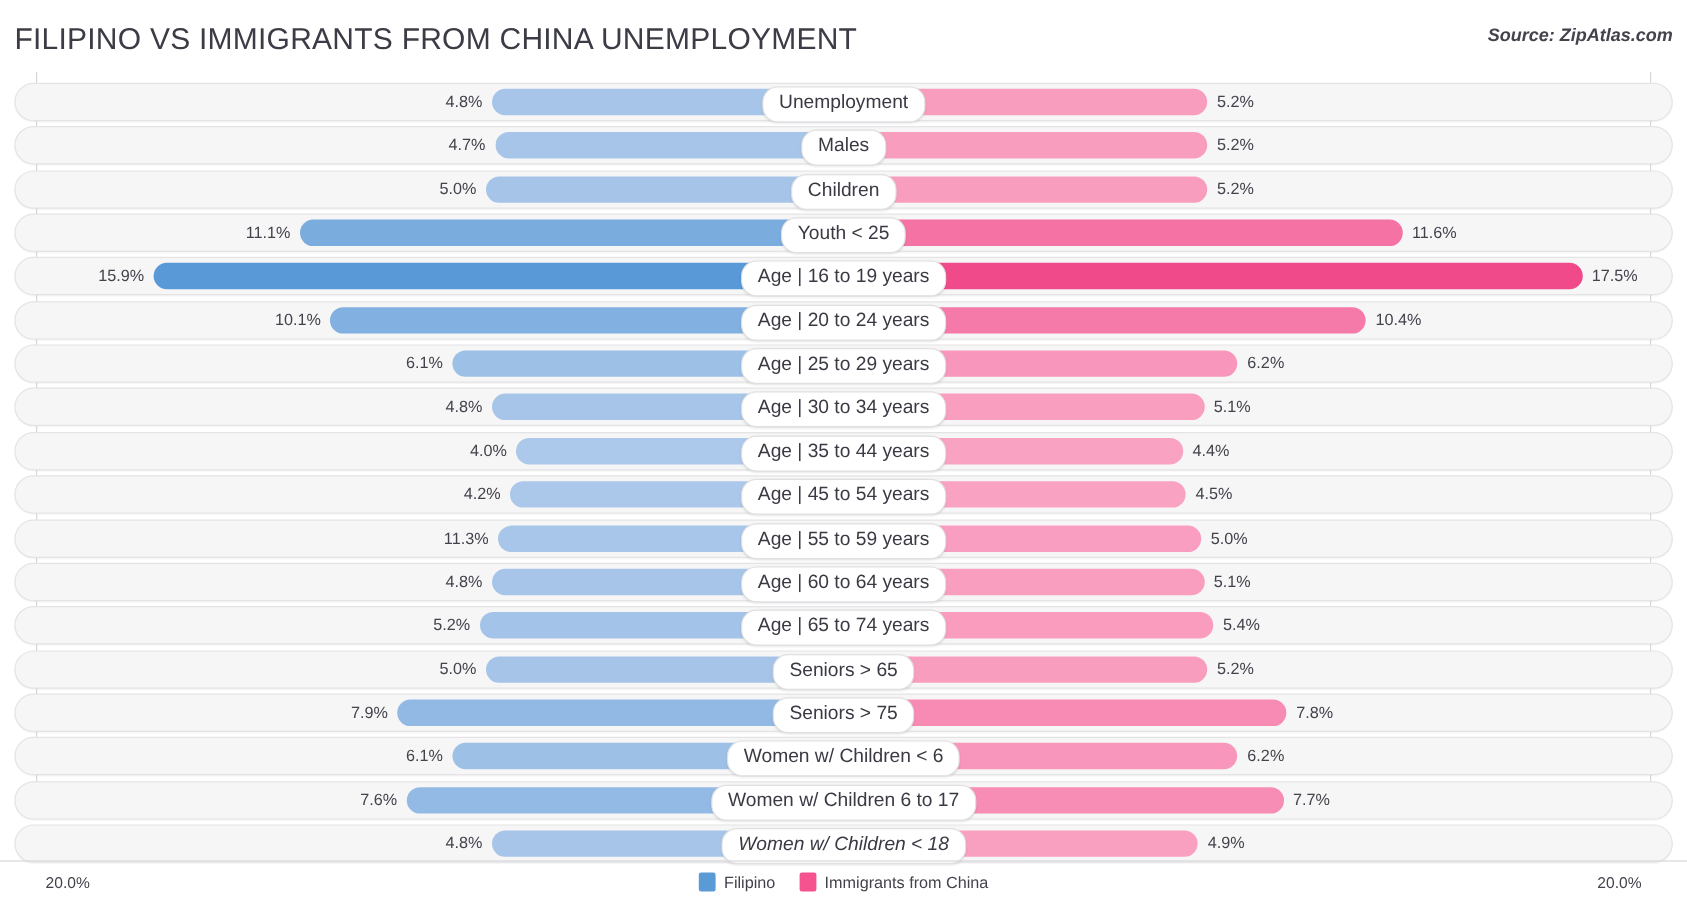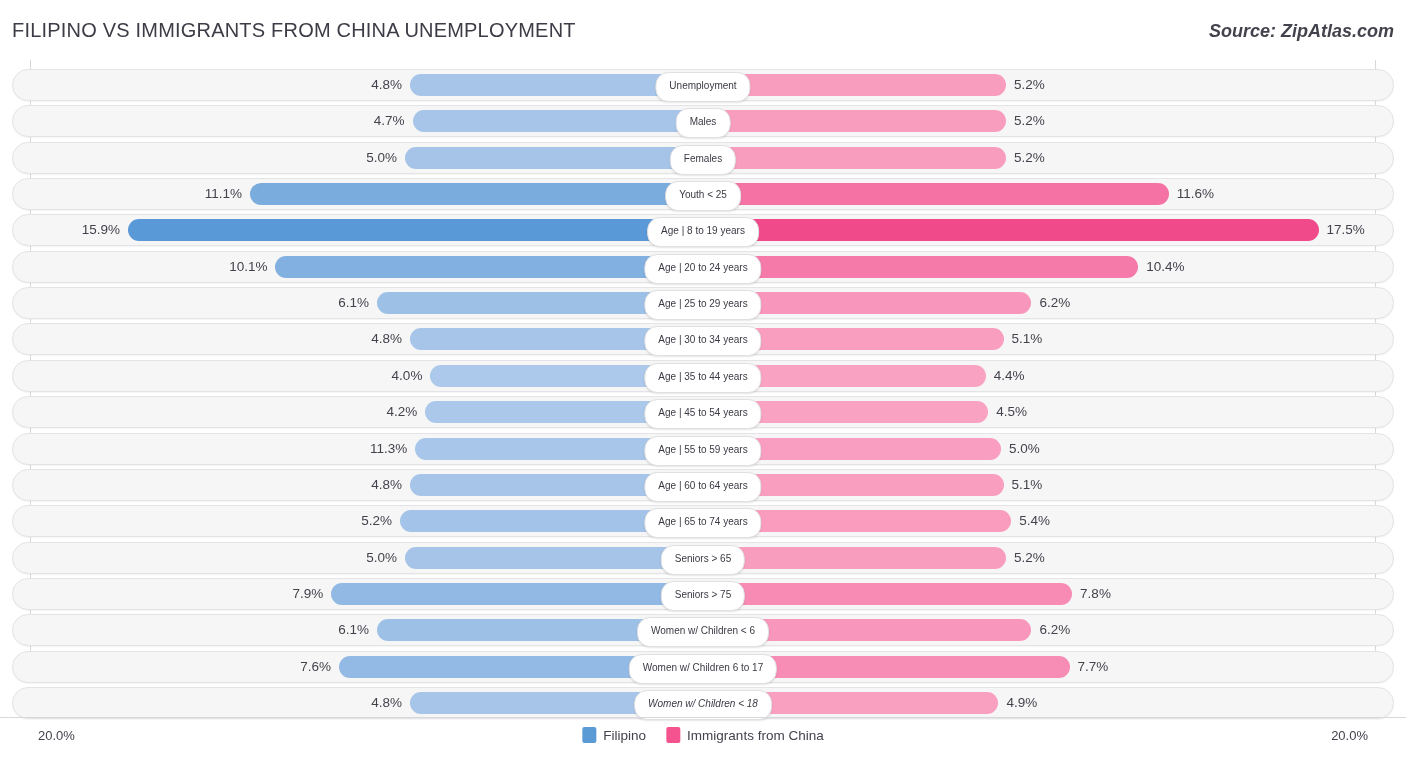--- a/index.html
+++ b/index.html
@@ -16,29 +16,29 @@
   }
 
   
   #header {
     position: absolute;
     top: 0; left: 0; right: 0; height: 60px;
   }
   #page-title {
     position: absolute;
     left: 12px; top: 19px;
-    font-size: 20px;
+    font-size: 25px;
     letter-spacing: 0.2px;
     color: #3c3c46;
     white-space: nowrap;
   }
   #source-label {
     position: absolute;
     right: 12px; top: 21px;
-    font-size: 18px;
+    font-size: 15px;
     font-style: italic;
     font-weight: bold;
     color: #43434d;
     white-space: nowrap;
   }
 
   
   #plot {
     position: absolute;
     left: 0; top: 60px;
@@ -93,21 +93,21 @@
     position: absolute;
     top: 3px;
     left: 50%;
     transform: translateX(-50%);
     height: 30px;
     line-height: 25px;
     padding: 0 13px;
     background: #ffffff;
     border: 1px solid #e0e0e3;
     border-radius: 13px;
-    font-size: 10px;
+    font-size: 16px;
     color: #3a3a44;
     white-space: nowrap;
     box-shadow: 0 1px 2px rgba(0,0,0,0.10);
   }
 
   
   #footer {
     position: absolute;
     left: 0; right: 0; top: 717px; height: 40px;
     border-top: 1px solid #d7d7dc;
@@ -175,37 +175,37 @@
         <div class="val val-left" style="left: 0px; width: 392.62px;">4.7%</div>
         <div class="val val-right" style="left: 1002.08px;">5.2%</div>
         <div class="catlabel" style="left: 691px;">Males</div>
       </div>
       <div class="row" style="top: 81.7px;">
         <div class="track"></div>
         <div class="bar bar-left" style="left: 393px; width: 298px; background: rgb(165, 196, 232);"></div>
         <div class="bar bar-right" style="left: 691px; width: 303.08px; background: rgb(249, 157, 191);"></div>
         <div class="val val-left" style="left: 0px; width: 385px;">5.0%</div>
         <div class="val val-right" style="left: 1002.08px;">5.2%</div>
-        <div class="catlabel" style="left: 691px;">Females</div>
+        <div class="catlabel" style="left: 691px;">Children</div>
       </div>
       <div class="row" style="top: 118.05px;">
         <div class="track"></div>
         <div class="bar bar-left" style="left: 238.06px; width: 452.94px; background: rgb(123, 172, 222);"></div>
         <div class="bar bar-right" style="left: 691px; width: 465.64px; background: rgb(244, 114, 164);"></div>
         <div class="val val-left" style="left: 0px; width: 230.06px;">11.1%</div>
         <div class="val val-right" style="left: 1164.64px;">11.6%</div>
         <div class="catlabel" style="left: 691px;">Youth &lt; 25</div>
       </div>
       <div class="row" style="top: 154.4px;">
         <div class="track"></div>
         <div class="bar bar-left" style="left: 116.14px; width: 574.86px; background: rgb(89, 153, 215);"></div>
         <div class="bar bar-right" style="left: 691px; width: 615.5px; background: rgb(240, 74, 139);"></div>
         <div class="val val-left" style="left: 0px; width: 108.14px;">15.9%</div>
         <div class="val val-right" style="left: 1314.5px;">17.5%</div>
-        <div class="catlabel" style="left: 691px;">Age | 8 to 19 years</div>
+        <div class="catlabel" style="left: 691px;">Age | 16 to 19 years</div>
       </div>
       <div class="row" style="top: 190.75px;">
         <div class="track"></div>
         <div class="bar bar-left" style="left: 263.46px; width: 427.54px; background: rgb(130, 176, 224);"></div>
         <div class="bar bar-right" style="left: 691px; width: 435.16px; background: rgb(245, 122, 169);"></div>
         <div class="val val-left" style="left: 0px; width: 255.46px;">10.1%</div>
         <div class="val val-right" style="left: 1134.16px;">10.4%</div>
         <div class="catlabel" style="left: 691px;">Age | 20 to 24 years</div>
       </div>
       <div class="row" style="top: 227.1px;">

